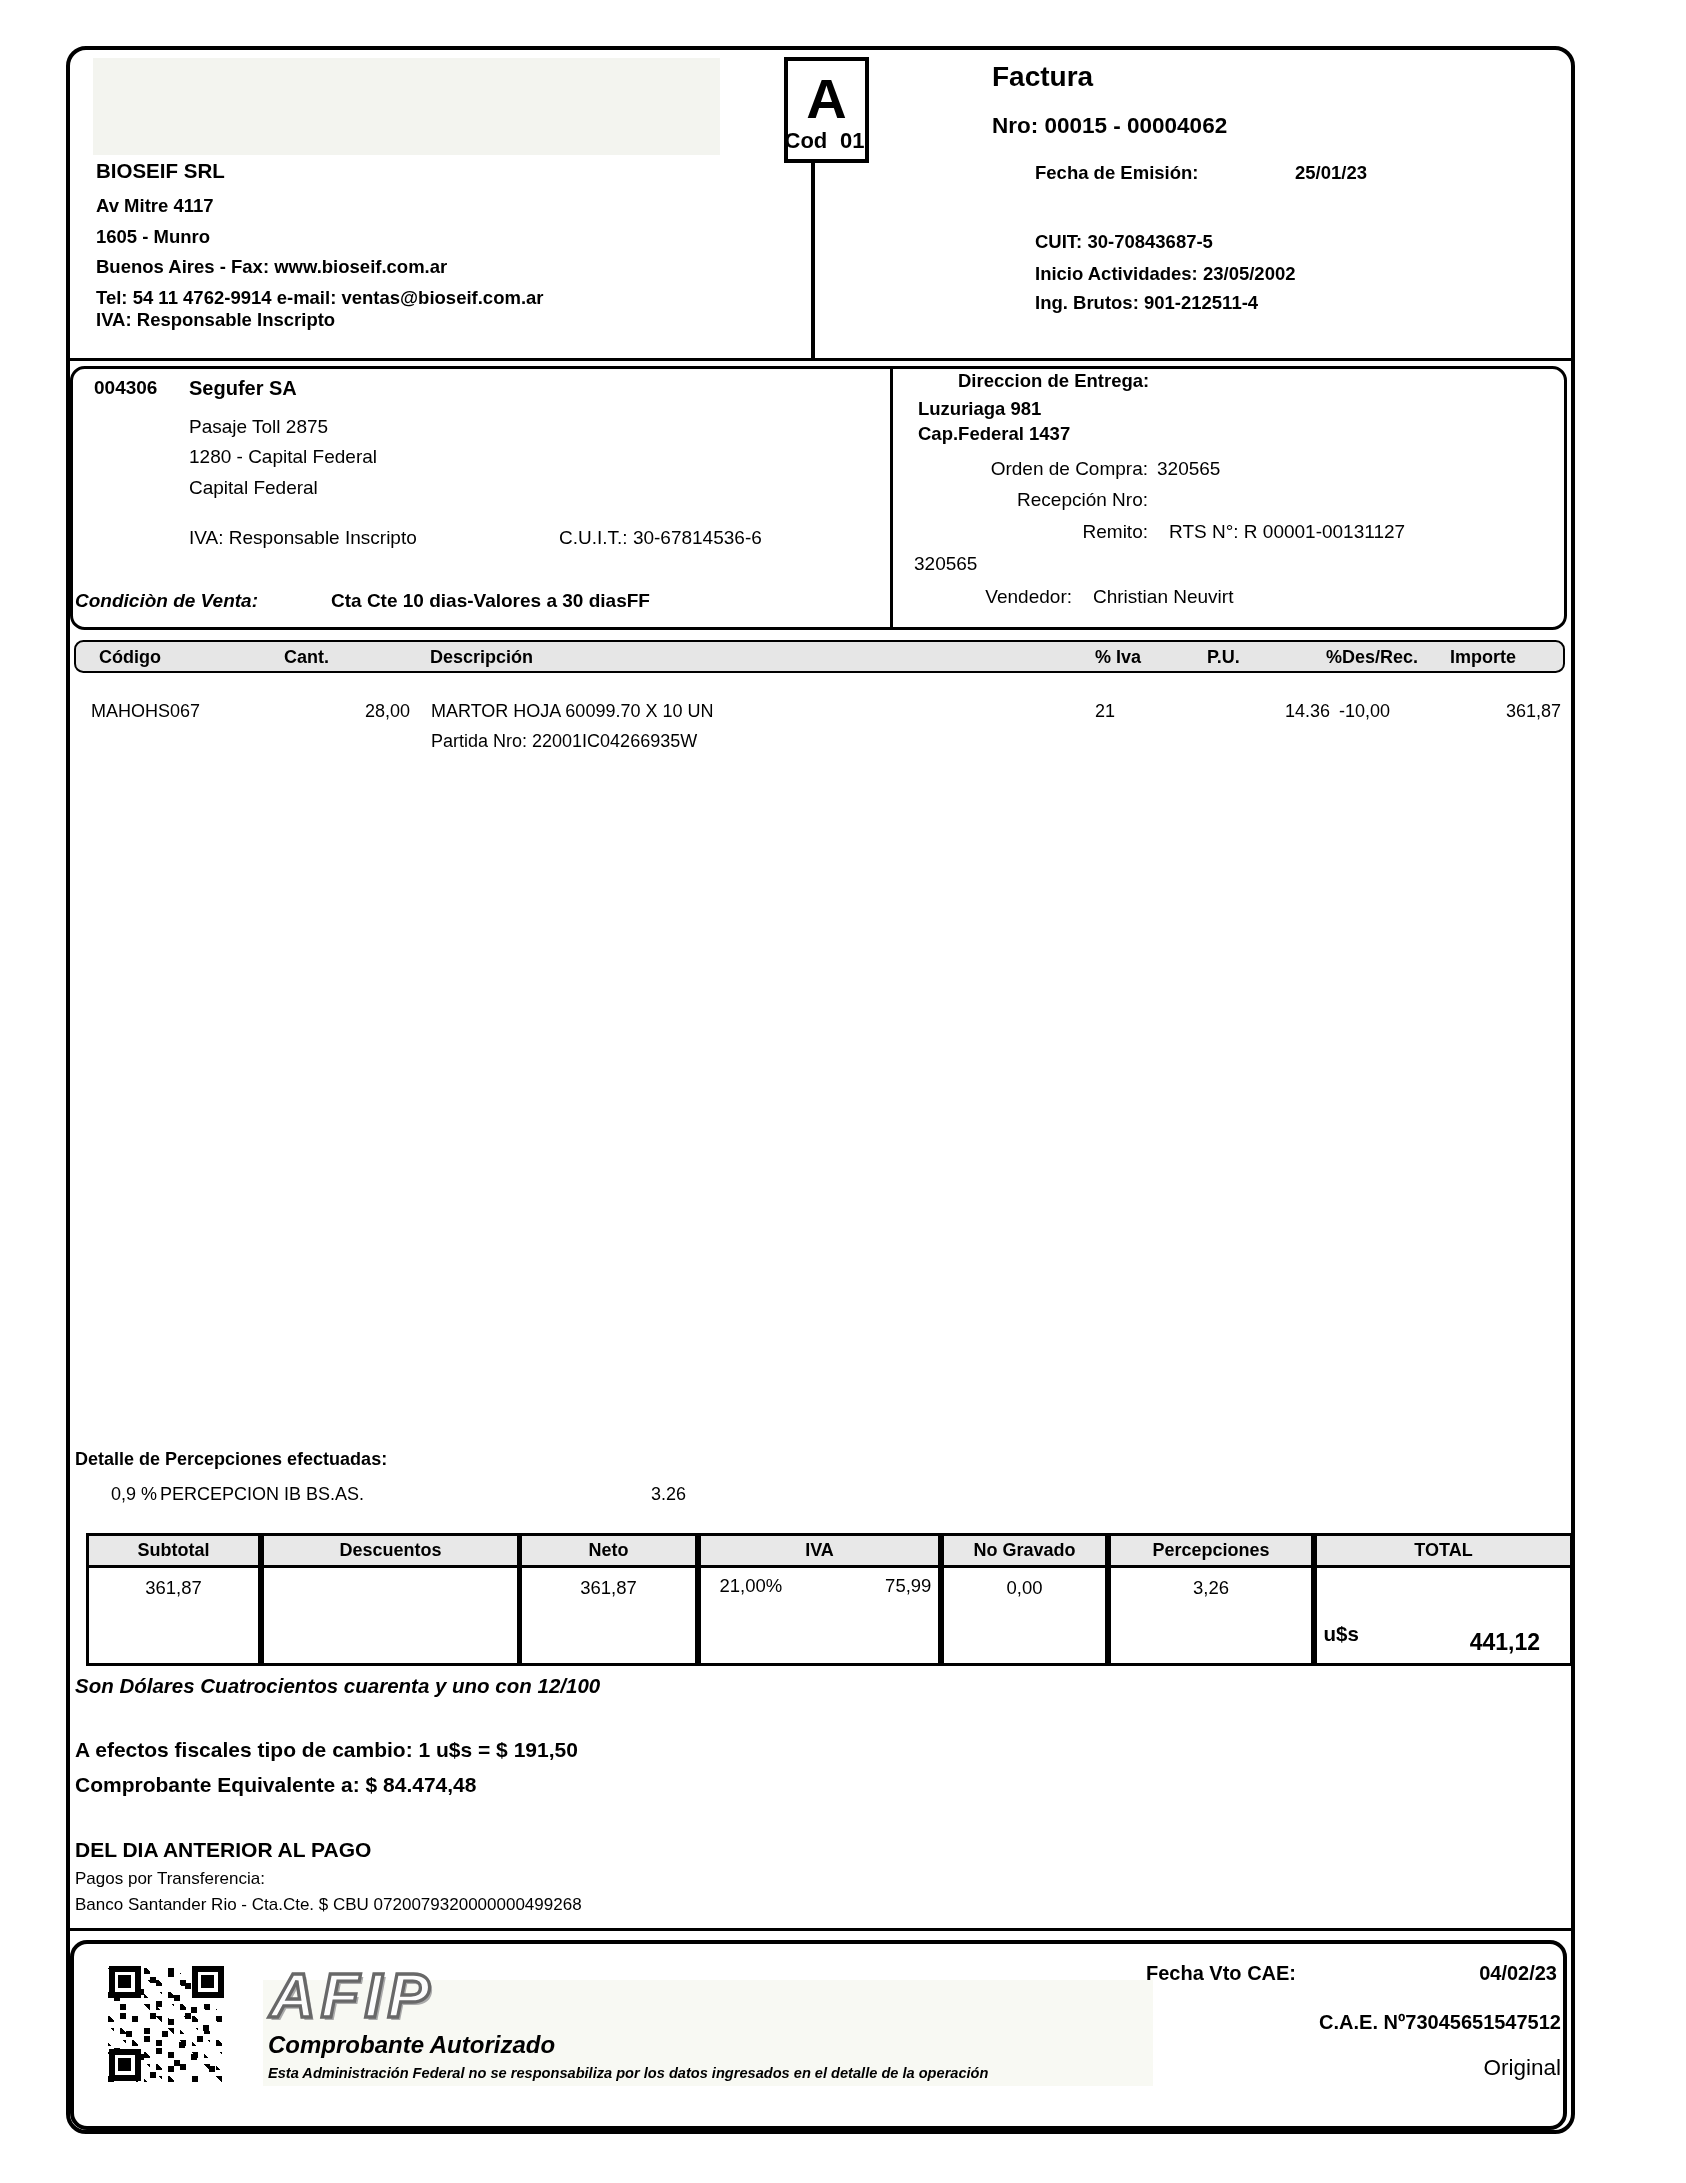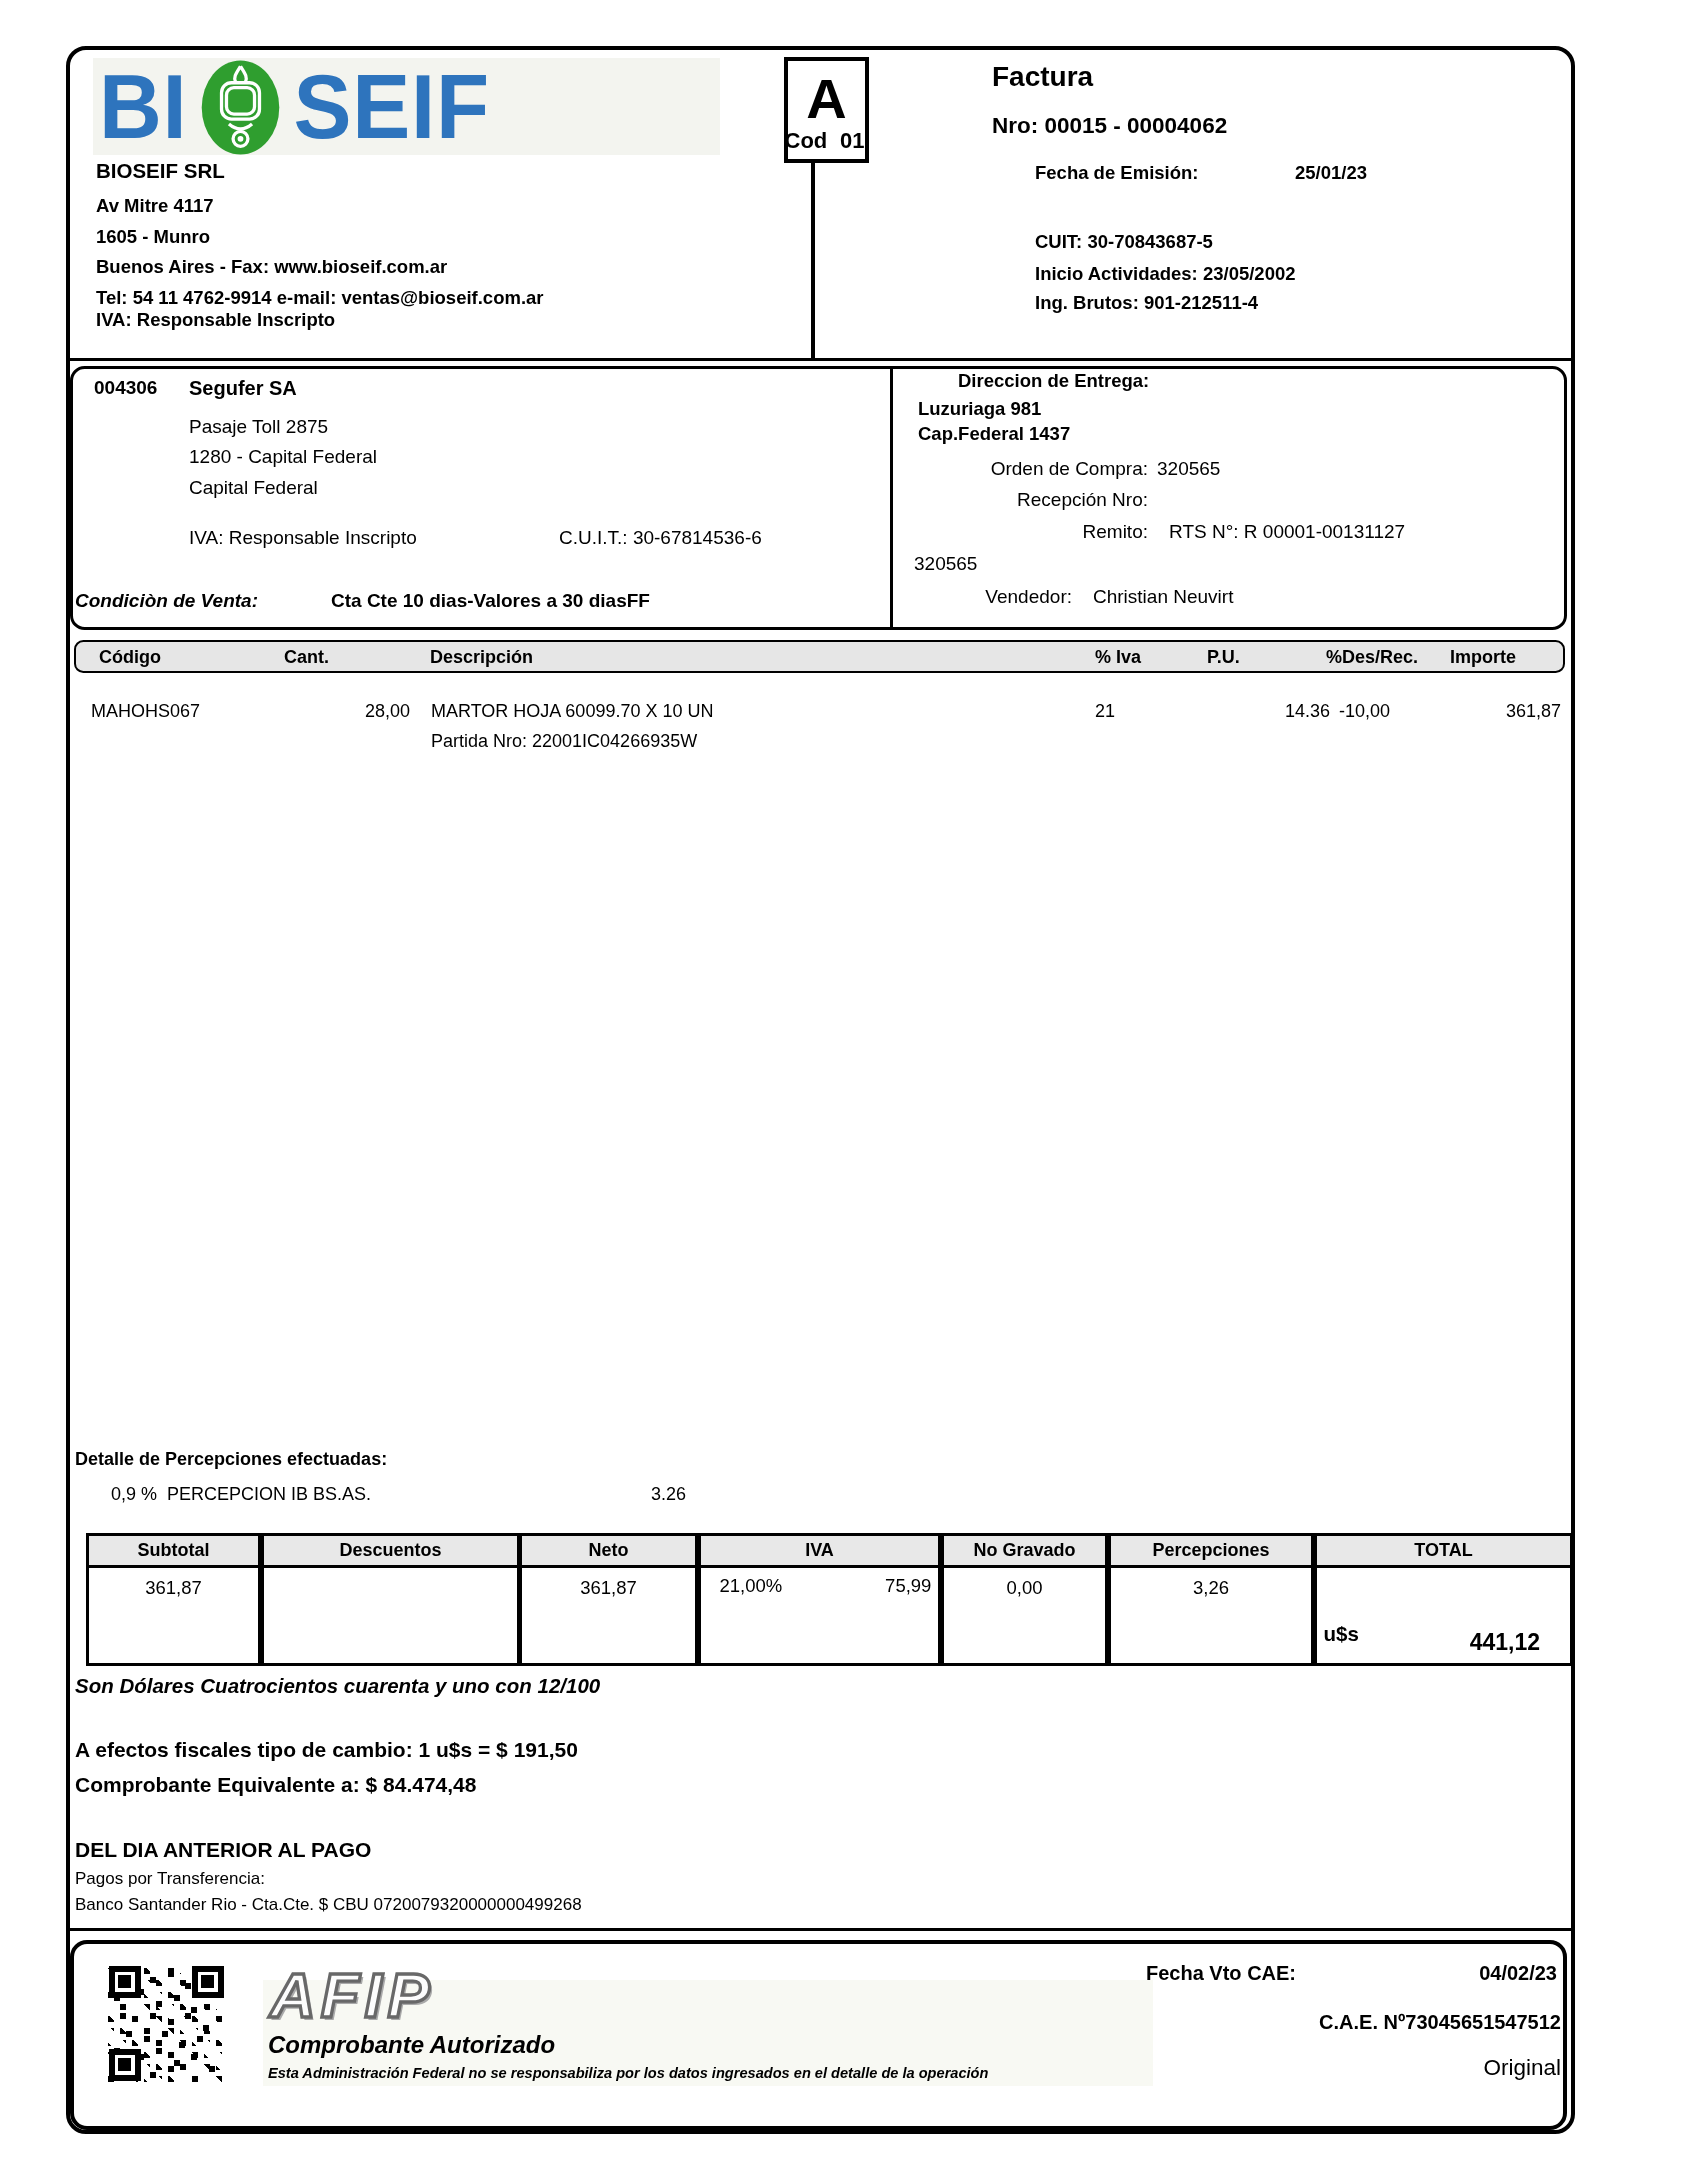--- a/index.html
+++ b/index.html
@@ -61,37 +61,20 @@
   .finder::after{content:"";position:absolute;left:3.3px;top:3.3px;width:13.2px;height:13.2px;background:#000;}
 </style>
 </head>
 <body>
 
 <div class="page">
 
   <div class="outer-frame"></div>
 
   <div class="logo-slab"></div>
-  <div class="logo">
-    <span class="logo-text">BI</span>
-    <span class="mask-wrap">
-      <svg width="99" height="99" viewBox="0 0 100 120">
-        <ellipse cx="50" cy="60" rx="47" ry="57" fill="#2f9e2f"></ellipse>
-        <g fill="none" stroke="#ffffff" stroke-width="4">
-          <path d="M50 10 C 45 18, 41 23, 44 29 M50 10 C 55 18, 59 23, 56 29"></path>
-          <rect x="27" y="30" width="46" height="44" rx="12"></rect>
-          <rect x="33" y="36" width="34" height="32" rx="9"></rect>
-          <path d="M36 80 Q 50 92 64 80"></path>
-          <circle cx="50" cy="98" r="9"></circle>
-        </g>
-        <circle cx="50" cy="98" r="3.5" fill="#ffffff"></circle>
-      </svg>
-    </span>
-    <span class="logo-text">SEIF</span>
-  </div>
 
   <div class="abs b" style="left:96px;top:161px;font-size:20.5px;">BIOSEIF SRL</div>
   <div class="abs b" style="left:96px;top:197px;font-size:18.5px;">Av Mitre 4117</div>
   <div class="abs b" style="left:96px;top:228px;font-size:18.5px;">1605 - Munro</div>
   <div class="abs b" style="left:96px;top:258px;font-size:18.5px;">Buenos Aires - Fax: www.bioseif.com.ar</div>
   <div class="abs b" style="left:96px;top:289px;font-size:18.5px;">Tel: 54 11 4762-9914  e-mail: ventas@bioseif.com.ar</div>
   <div class="abs b" style="left:96px;top:311px;font-size:18.5px;">IVA: Responsable Inscripto</div>
 
   <div class="a-box">
     <div class="a-letter">A</div>
@@ -149,21 +132,21 @@
     <div class="abs" style="left:431px;top:702px;font-size:18px;">MARTOR HOJA 60099.70 X 10 UN</div>
     <div class="abs" style="left:431px;top:732px;font-size:18px;">Partida Nro: 22001IC04266935W</div>
     <div class="abs ctr" style="left:1095px;width:126px;top:702px;font-size:18px;">21</div>
     <div class="abs rt" style="left:1191px;width:139px;top:702px;font-size:18px;">14.36</div>
     <div class="abs" style="left:1339px;top:702px;font-size:18px;">-10,00</div>
     <div class="abs rt" style="left:1429px;width:132px;top:702px;font-size:18px;">361,87</div>
   </div>
 
   <div class="abs b" style="left:75px;top:1450px;font-size:18px;">Detalle de Percepciones efectuadas:</div>
   <div class="abs" style="left:111px;top:1485px;font-size:18px;text-align:center;">0,9 %</div>
-  <div class="abs" style="left:160px;top:1485px;font-size:18px;margin-left:7px;">PERCEPCION IB BS.AS.</div>
+  <div class="abs" style="left:160px;top:1485px;font-size:18px;">PERCEPCION IB BS.AS.</div>
   <div class="abs" style="left:651px;top:1485px;font-size:18px;">3.26</div>
 
   <div class="tot-cell" style="left:86px;width:175px;">
     <div class="tot-head">Subtotal</div>
     <div class="tot-body">
         <div class="tot-val">361,87</div>
       </div>
   </div>
   <div class="tot-cell" style="left:261px;width:259px;">
     <div class="tot-head">Descuentos</div>

